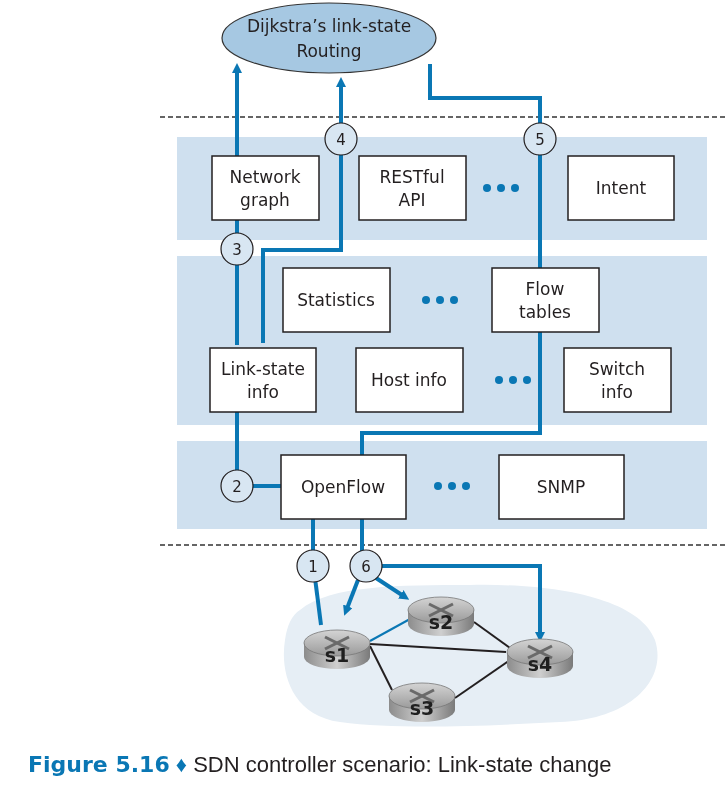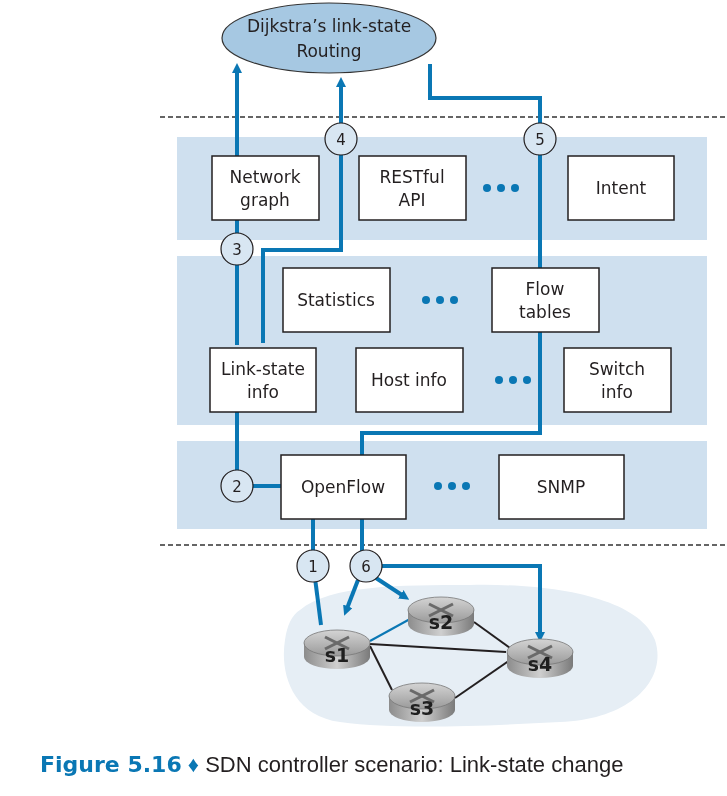--- a/index.html
+++ b/index.html
@@ -1,21 +1,21 @@
 <!DOCTYPE html>
 <html><head>
 <meta charset="utf-8">
 <style>
   html, body { margin:0; padding:0; background:#ffffff; }
   body { width:727px; height:796px; position:relative; overflow:hidden; font-family:"DejaVu Sans", sans-serif; }
   svg { position:absolute; left:0; top:0; }
   .box-text { font-family:"DejaVu Sans", sans-serif; font-size:17px; fill:#231f20; }
   .num { font-family:"DejaVu Sans", sans-serif; font-size:15px; fill:#231f20; }
   .sw { font-family:"DejaVu Sans", sans-serif; font-size:19px; font-weight:bold; fill:#1f1f1f; }
-  .caption { position:absolute; left:40px; top:752px; font-size:22px; white-space:nowrap; color:#231f20; font-family:"Liberation Sans", sans-serif; }
+  .caption { position:absolute; left:28px; top:752px; font-size:22px; white-space:nowrap; color:#231f20; font-family:"Liberation Sans", sans-serif; }
   .caption .fig { color:#0a77b4; font-weight:bold; font-family:"DejaVu Sans", sans-serif; }
   .caption .dia { color:#0a77b4; }
 </style>
 </head>
 <body>
 
 <svg width="727" height="796" viewBox="0 0 727 796" xmlns="http://www.w3.org/2000/svg">
   <defs>
     <marker id="ah" markerWidth="10" markerHeight="10" refX="5" refY="5" orient="auto" markerUnits="userSpaceOnUse">
       <path d="M0,0 L10,5 L0,10 z" fill="#0a77b4"></path>

